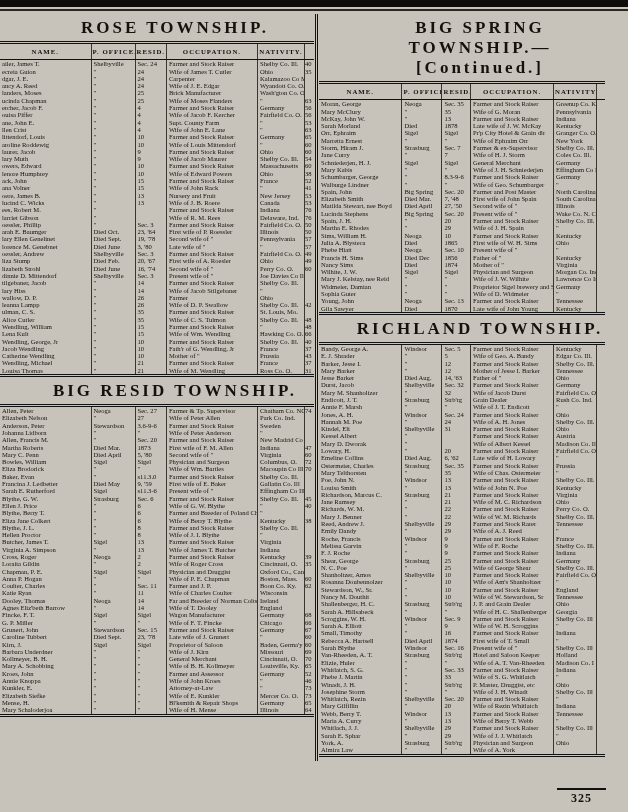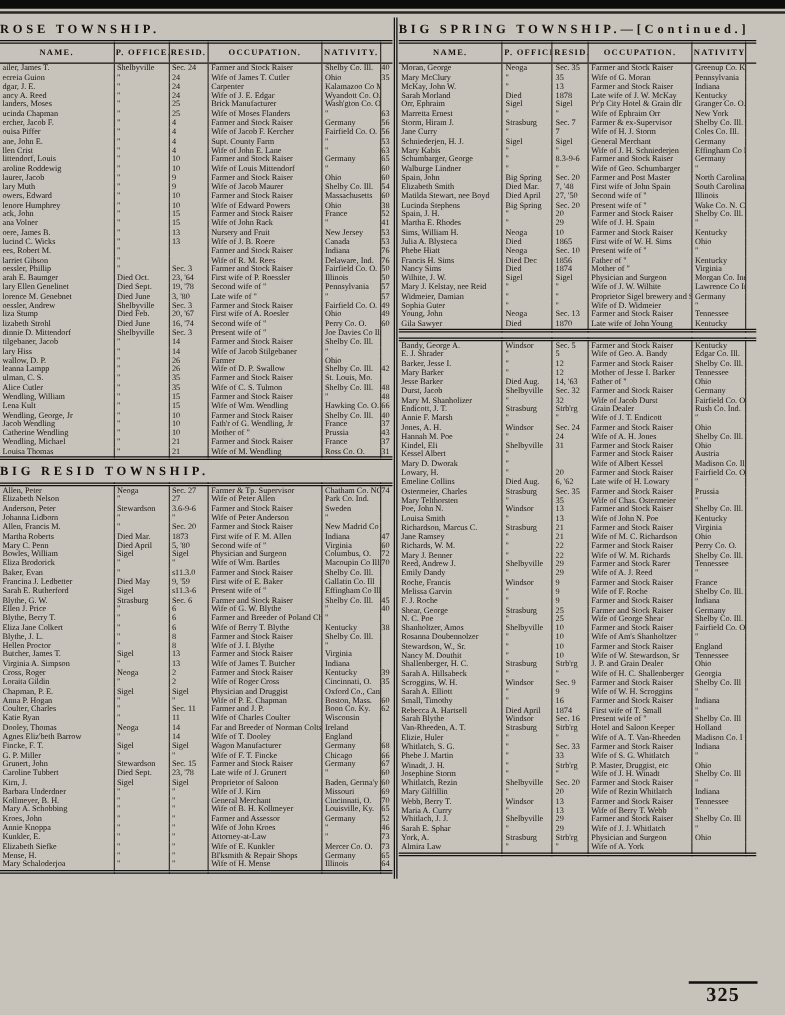--- a/index.html
+++ b/index.html
@@ -10,23 +10,24 @@
     color:#15120e;
   }
   .topbar{position:absolute;top:0;left:0;width:628px;height:7px;background:#0d0c0a;}
   .topbar2{position:absolute;top:9px;left:0;width:628px;height:2px;background:#2a2620;}
   .sheet{position:absolute;top:14px;left:0;width:628px;display:flex;}
   .col{box-sizing:border-box;}
   .col.left{width:315px;padding-right:1px;}
   .col.right{width:290px;border-left:3px double #111;padding-left:1px;}
   section.tbl{margin-bottom:4px;}
   h2.tbl-title{
-    margin:4px 0 3px 0;text-align:left;
-    font-size:10px;font-weight:bold;letter-spacing:3px;
+    margin:4px 0 3px 0;text-align:center;
+    font-size:17px;font-weight:bold;letter-spacing:3px;
     font-family:"Liberation Serif",serif;
+    padding-left:36px;
   }
   table{border-collapse:collapse;table-layout:fixed;width:100%;
         border-top:3px double #111;border-bottom:3px double #111;}
   th,td{
     padding:0 2px;font-size:6.6px;line-height:7.3px;
     white-space:nowrap;overflow:hidden;vertical-align:top;
     border-left:1px solid #3a352d;
   }
   th:first-child,td:first-child{border-left:none;}
   thead th{
@@ -36,21 +37,21 @@
   col.c-name{width:29%;}
   col.c-po{width:14%;}
   col.c-res{width:10%;}
   col.c-occ{width:29%;}
   col.c-nat{width:15%;}
   col.c-num{width:3%;}
   td.cell-post-office,td.cell-residence{text-align:left;}
   td.cell-age{padding:0;}
   .page-number{
     position:absolute;right:22px;bottom:6px;
-    font-size:16px;font-weight:bold;letter-spacing:1px;
+    font-size:12px;font-weight:bold;letter-spacing:1px;
     border-top:2px solid #111;padding:1px 14px 0 14px;
   }
 </style>
 </head>
 <body>
 
 <div class="topbar"></div>
 <div class="topbar2"></div>
 
 <div class="sheet">
@@ -1028,20 +1029,21 @@
               <td class="cell-post-office">Died</td>
               <td class="cell-residence">1870</td>
               <td class="cell-occupation">Late wife of John Young</td>
               <td class="cell-nativity">Kentucky</td>
               <td class="cell-age"></td>
             </tr>
           </tbody>
         </table>
     </section>
     <section class="tbl">
+      <h2 class="tbl-title">RICHLAND TOWNSHIP.</h2>
       <table>
           <colgroup>
             <col class="c-name">
             <col class="c-po">
             <col class="c-res">
             <col class="c-occ">
             <col class="c-nat">
             <col class="c-num">
           </colgroup>
           <tbody>

